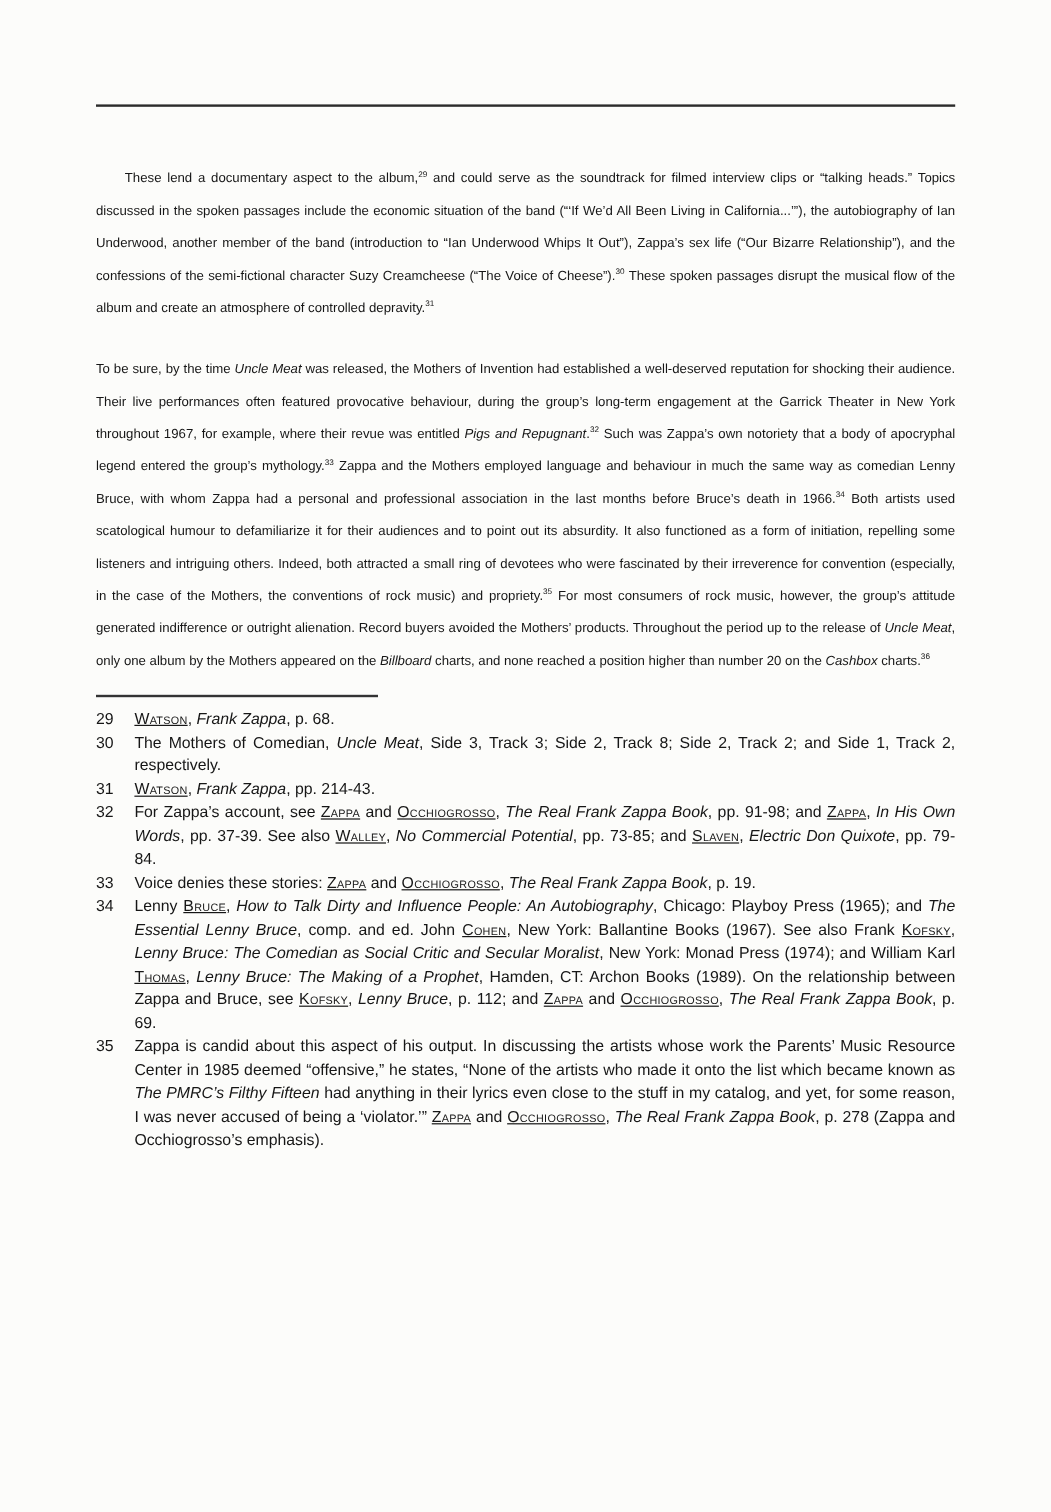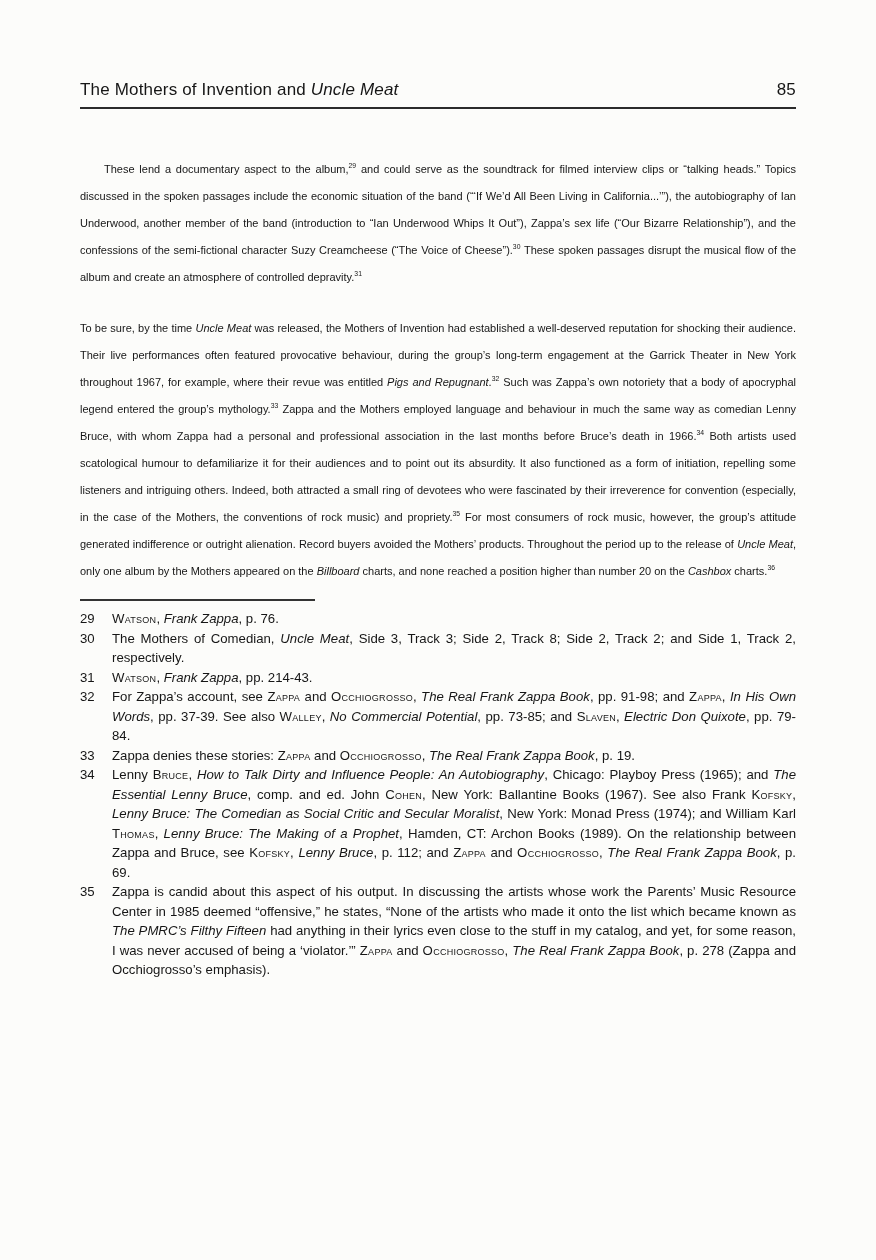--- a/index.html
+++ b/index.html
@@ -26,21 +26,21 @@
     font-size: 17px;
     letter-spacing: 0.01em;
   }
   .header-rule {
     border: none;
     border-top: 2.5px solid #2b2b2b;
     margin: 7px 0 0 0;
   }
   .it { font-style: italic; }
   .bd { font-weight: normal; }
-  .sc { font-variant: small-caps; letter-spacing: 0.02em; }
+  .sc { font-variant: small-caps; letter-spacing: 0.02em; text-decoration: underline; }
   sup.fn-marker {
     font-size: 0.62em;
     vertical-align: super;
     line-height: 0;
   }
   .page-body {
     margin-top: 47px;
     font-size: 11px;
     line-height: 27px;
     text-align: justify;
@@ -67,54 +67,50 @@
     flex: 0 0 32px;
     text-align: left;
   }
   .fn-text { flex: 1; }
 </style>
 </head>
 <body>
 
 <div class="page">
 
-  <header class="running-header">
-    <div class="header-title"><span>The Mothers of Invention and </span><span class="it">Uncle Meat</span></div>
-    <div class="page-number">85</div>
-  </header>
 
   <hr class="header-rule">
 
   <main class="page-body">
       <p class="para indent"><span>These lend a documentary aspect to the album,</span><sup class="fn-marker">29</sup><span> and could serve as the soundtrack for filmed interview clips or “talking heads.” Topics discussed in the spoken passages include the economic situation of the band (“‘If We’d All Been Living in California...’”), the autobiography of Ian Underwood, another member of the band (introduction to “Ian Underwood Whips It Out”), Zappa’s sex life (“Our Bizarre Relationship”), and the confessions of the semi-fictional character Suzy Creamcheese (“The Voice of Cheese”).</span><sup class="fn-marker">30</sup><span> These spoken passages disrupt the musical flow of the album and create an atmosphere of controlled depravity.</span><sup class="fn-marker">31</sup></p>
       <p class="para space-before"><span>To be sure, by the time </span><span class="it">Uncle Meat</span><span> was released, the Mothers of Invention had established a well-deserved reputation for shocking their audience. Their live performances often featured provocative behaviour, during the group’s long-term engagement at the Garrick Theater in New York throughout 1967, for example, where their revue was entitled </span><span class="it">Pigs and Repugnant</span><span>.</span><sup class="fn-marker">32</sup><span> Such was Zappa’s own notoriety that a body of apocryphal legend entered the group’s mythology.</span><sup class="fn-marker">33</sup><span> Zappa and the Mothers employed language and behaviour in much the same way as comedian Lenny Bruce, with whom Zappa had a personal and professional association in the last months before Bruce’s death in 1966.</span><sup class="fn-marker">34</sup><span> Both artists used scatological humour to defamiliarize it for their audiences and to point out its absurdity. It also functioned as a form of initiation, repelling some listeners and intriguing others. Indeed, both attracted a small ring of devotees who were fascinated by their irreverence for convention (especially, in the case of the Mothers, the conventions of rock music) and propriety.</span><sup class="fn-marker">35</sup><span> For most consumers of rock music, however, the group’s attitude generated indifference or outright alienation. Record buyers avoided the Mothers’ products. Throughout the period up to the release of </span><span class="it">Uncle Meat</span><span>, only one album by the Mothers appeared on the </span><span class="it">Billboard</span><span> charts, and none reached a position higher than number 20 on the </span><span class="it">Cashbox</span><span> charts.</span><sup class="fn-marker">36</sup></p>
     </main>
 
   <hr class="footnote-rule">
 
   <section class="footnotes">
       <div class="footnote">
         <span class="fn-num">29</span>
-        <span class="fn-text"><span class="sc">Watson</span><span>, </span><span class="it">Frank Zappa</span><span>, p. 76.</span></span>
+        <span class="fn-text"><span class="sc">Watson</span><span>, </span><span class="it">Frank Zappa</span><span>, p. 68.</span></span>
       </div>
       <div class="footnote">
         <span class="fn-num">30</span>
         <span class="fn-text"><span>The Mothers of Comedian, </span><span class="it">Uncle Meat</span><span>, Side 3, Track 3; Side 2, Track 8; Side 2, Track 2; and Side 1, Track 2, respectively.</span></span>
       </div>
       <div class="footnote">
         <span class="fn-num">31</span>
         <span class="fn-text"><span class="sc">Watson</span><span>, </span><span class="it">Frank Zappa</span><span>, pp. 214-43.</span></span>
       </div>
       <div class="footnote">
         <span class="fn-num">32</span>
         <span class="fn-text"><span>For Zappa’s account, see </span><span class="sc">Zappa</span><span> and </span><span class="sc">Occhiogrosso</span><span>, </span><span class="it">The Real Frank Zappa Book</span><span>, pp. 91-98; and </span><span class="sc">Zappa</span><span>, </span><span class="it">In His Own Words</span><span>, pp. 37-39. See also </span><span class="sc">Walley</span><span>, </span><span class="it">No Commercial Potential</span><span>, pp. 73-85; and </span><span class="sc">Slaven</span><span>, </span><span class="it">Electric Don Quixote</span><span>, pp. 79-84.</span></span>
       </div>
       <div class="footnote">
         <span class="fn-num">33</span>
-        <span class="fn-text"><span>Zappa denies these stories: </span><span class="sc">Zappa</span><span> and </span><span class="sc">Occhiogrosso</span><span>, </span><span class="it">The Real Frank Zappa Book</span><span>, p. 19.</span></span>
+        <span class="fn-text"><span>Voice denies these stories: </span><span class="sc">Zappa</span><span> and </span><span class="sc">Occhiogrosso</span><span>, </span><span class="it">The Real Frank Zappa Book</span><span>, p. 19.</span></span>
       </div>
       <div class="footnote">
         <span class="fn-num">34</span>
         <span class="fn-text"><span>Lenny </span><span class="sc">Bruce</span><span>, </span><span class="it">How to Talk Dirty and Influence People: An Autobiography</span><span>, Chicago: Playboy Press (1965); and </span><span class="it">The Essential Lenny Bruce</span><span>, comp. and ed. John </span><span class="sc">Cohen</span><span>, New York: Ballantine Books (1967). See also Frank </span><span class="sc">Kofsky</span><span>, </span><span class="it">Lenny Bruce: The Comedian as Social Critic and Secular Moralist</span><span>, New York: Monad Press (1974); and William Karl </span><span class="sc">Thomas</span><span>, </span><span class="it">Lenny Bruce: The Making of a Prophet</span><span>, Hamden, CT: Archon Books (1989). On the relationship between Zappa and Bruce, see </span><span class="sc">Kofsky</span><span>, </span><span class="it">Lenny Bruce</span><span>, p. 112; and </span><span class="sc">Zappa</span><span> and </span><span class="sc">Occhiogrosso</span><span>, </span><span class="it">The Real Frank Zappa Book</span><span>, p. 69.</span></span>
       </div>
       <div class="footnote">
         <span class="fn-num">35</span>
         <span class="fn-text"><span>Zappa is candid about this aspect of his output. In discussing the artists whose work the Parents’ Music Resource Center in 1985 deemed “offensive,” he states, “None of the artists who made it onto the list which became known as </span><span class="it">The PMRC’s Filthy Fifteen</span><span> had anything in their lyrics </span><span class="bd">even close</span><span> to the stuff in my catalog, and yet, for some reason, I was never accused of being a ‘violator.’” </span><span class="sc">Zappa</span><span> and </span><span class="sc">Occhiogrosso</span><span>, </span><span class="it">The Real Frank Zappa Book</span><span>, p. 278 (Zappa and Occhiogrosso’s emphasis).</span></span>
       </div>
     </section>

